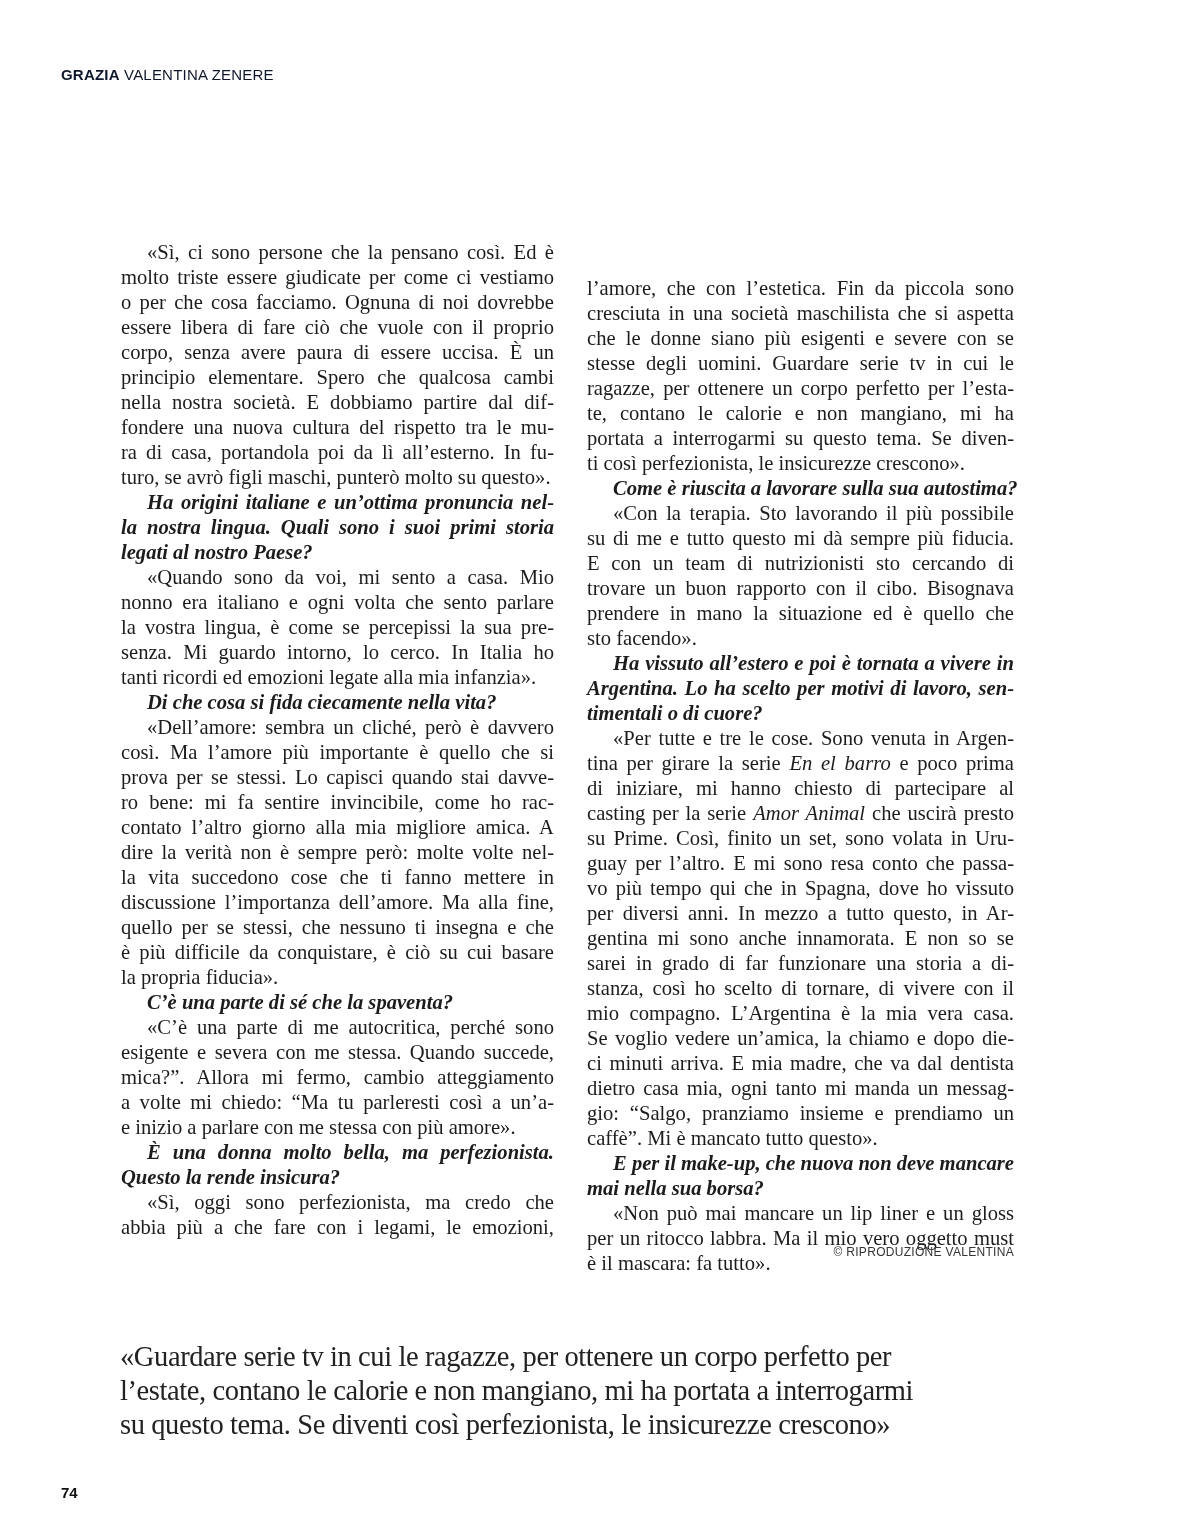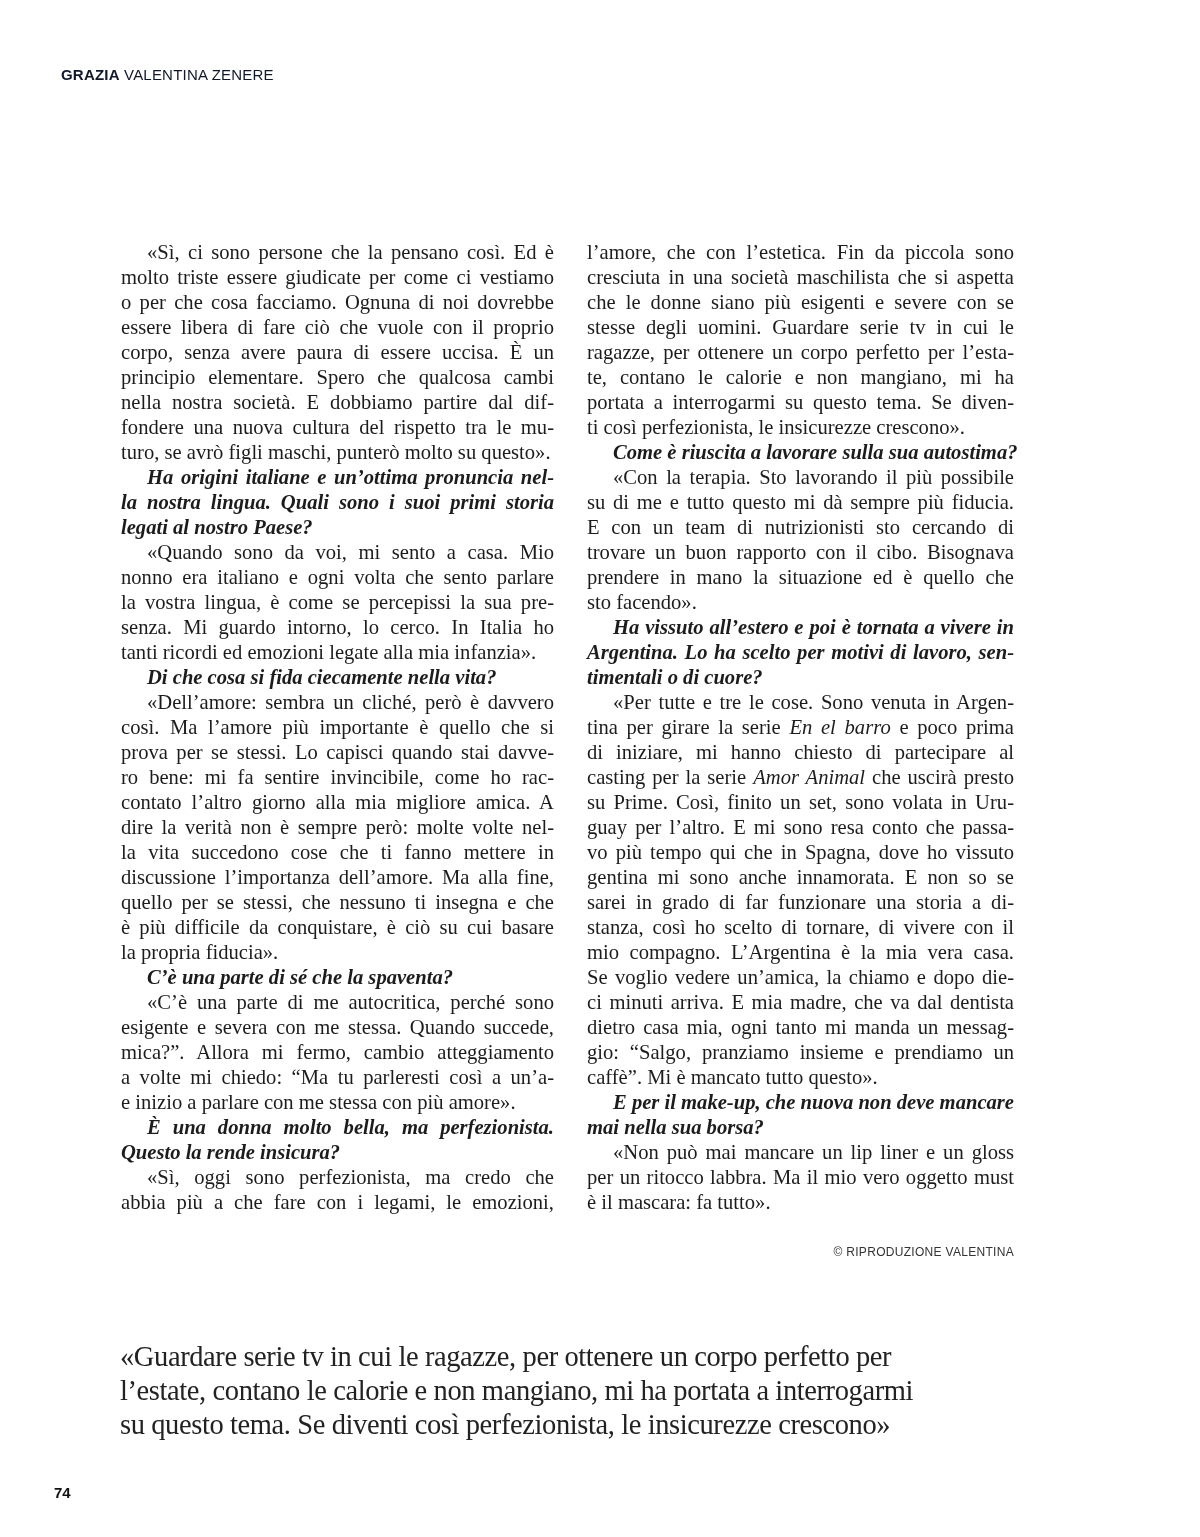--- a/index.html
+++ b/index.html
@@ -7,37 +7,37 @@
     .header {
       position: absolute; left: 61px; top: 66px;
       font-family: "Liberation Sans", sans-serif; font-size: 15px; letter-spacing: 0.2px; color: #0f172a;
     }
     .header .brand { font-weight: bold; }
     .col {
       position: absolute; top: 240px;
       font-family: "Liberation Serif", serif; font-size: 20.6px; line-height: 25px; color: #1c1c1c;
     }
     .col-left { left: 121px; width: 433px; }
-    .col-right { left: 587px; width: 427px; }
+    .col-right { left: 587px; width: 427px; margin-top: 36px; }
     .line { display: block; text-align: justify; text-align-last: justify; white-space: nowrap; height: 25px; }
     .line.last { text-align-last: left; }
     .line.indent { padding-left: 26px; }
     .q { font-style: italic; font-weight: bold; }
     .copyright {
       position: absolute; right: 186px; top: 1245px;
       font-family: "Liberation Sans", sans-serif; font-size: 12px; letter-spacing: 0.3px; color: #333;
     }
     .pullquote {
       position: absolute; left: 120px; top: 1340px; width: 900px;
       font-family: "Liberation Serif", serif; font-size: 28.5px; line-height: 34px; color: #222;
       letter-spacing: -0.4px;
     }
     .pullquote span { display: block; white-space: nowrap; }
     .page-number {
-      position: absolute; left: 54px; top: 1484px;
+      position: absolute; left: 61px; top: 1484px;
       font-family: "Liberation Sans", sans-serif; font-weight: bold; font-size: 15px; color: #111;
     }
     em { font-style: italic; }
   </style>
 </head>
 <body>
 
 <div class="header">
   <span class="brand">GRAZIA</span>
   <span>VALENTINA ZENERE</span>
@@ -46,20 +46,21 @@
 <div class="col col-left" id="col-left">
     <div>
       <span class="line indent">«Sì, ci sono persone che la pensano così. Ed è</span>
       <span class="line">molto triste essere giudicate per come ci vestiamo</span>
       <span class="line">o per che cosa facciamo. Ognuna di noi dovrebbe</span>
       <span class="line">essere libera di fare ciò che vuole con il proprio</span>
       <span class="line">corpo, senza avere paura di essere uccisa. È un</span>
       <span class="line">principio elementare. Spero che qualcosa cambi</span>
       <span class="line">nella nostra società. E dobbiamo partire dal dif-</span>
       <span class="line">fondere una nuova cultura del rispetto tra le mu-</span>
+      <span class="line">ra di casa, portandola poi da lì all’esterno. In fu-</span>
       <span class="line last">turo, se avrò figli maschi, punterò molto su questo».</span>
     </div>
     <div class="q">
       <span class="line indent">Ha origini italiane e un’ottima pronuncia nel-</span>
       <span class="line">la nostra lingua. Quali sono i suoi primi storia</span>
       <span class="line last">legati al nostro Paese?</span>
     </div>
     <div>
       <span class="line indent">«Quando sono da voi, mi sento a casa. Mio</span>
       <span class="line">nonno era italiano e ogni volta che sento parlare</span>
@@ -130,20 +131,21 @@
       <span class="line last">timentali o di cuore?</span>
     </div>
     <div>
       <span class="line indent">«Per tutte e tre le cose. Sono venuta in Argen-</span>
       <span class="line">tina per girare la serie <em>En el barro</em> e poco prima</span>
       <span class="line">di iniziare, mi hanno chiesto di partecipare al</span>
       <span class="line">casting per la serie <em>Amor Animal</em> che uscirà presto</span>
       <span class="line">su Prime. Così, finito un set, sono volata in Uru-</span>
       <span class="line">guay per l’altro. E mi sono resa conto che passa-</span>
       <span class="line">vo più tempo qui che in Spagna, dove ho vissuto</span>
+      <span class="line">per diversi anni. In mezzo a tutto questo, in Ar-</span>
       <span class="line">gentina mi sono anche innamorata. E non so se</span>
       <span class="line">sarei in grado di far funzionare una storia a di-</span>
       <span class="line">stanza, così ho scelto di tornare, di vivere con il</span>
       <span class="line">mio compagno. L’Argentina è la mia vera casa.</span>
       <span class="line">Se voglio vedere un’amica, la chiamo e dopo die-</span>
       <span class="line">ci minuti arriva. E mia madre, che va dal dentista</span>
       <span class="line">dietro casa mia, ogni tanto mi manda un messag-</span>
       <span class="line">gio: “Salgo, pranziamo insieme e prendiamo un</span>
       <span class="line last">caffè”. Mi è mancato tutto questo».</span>
     </div>

